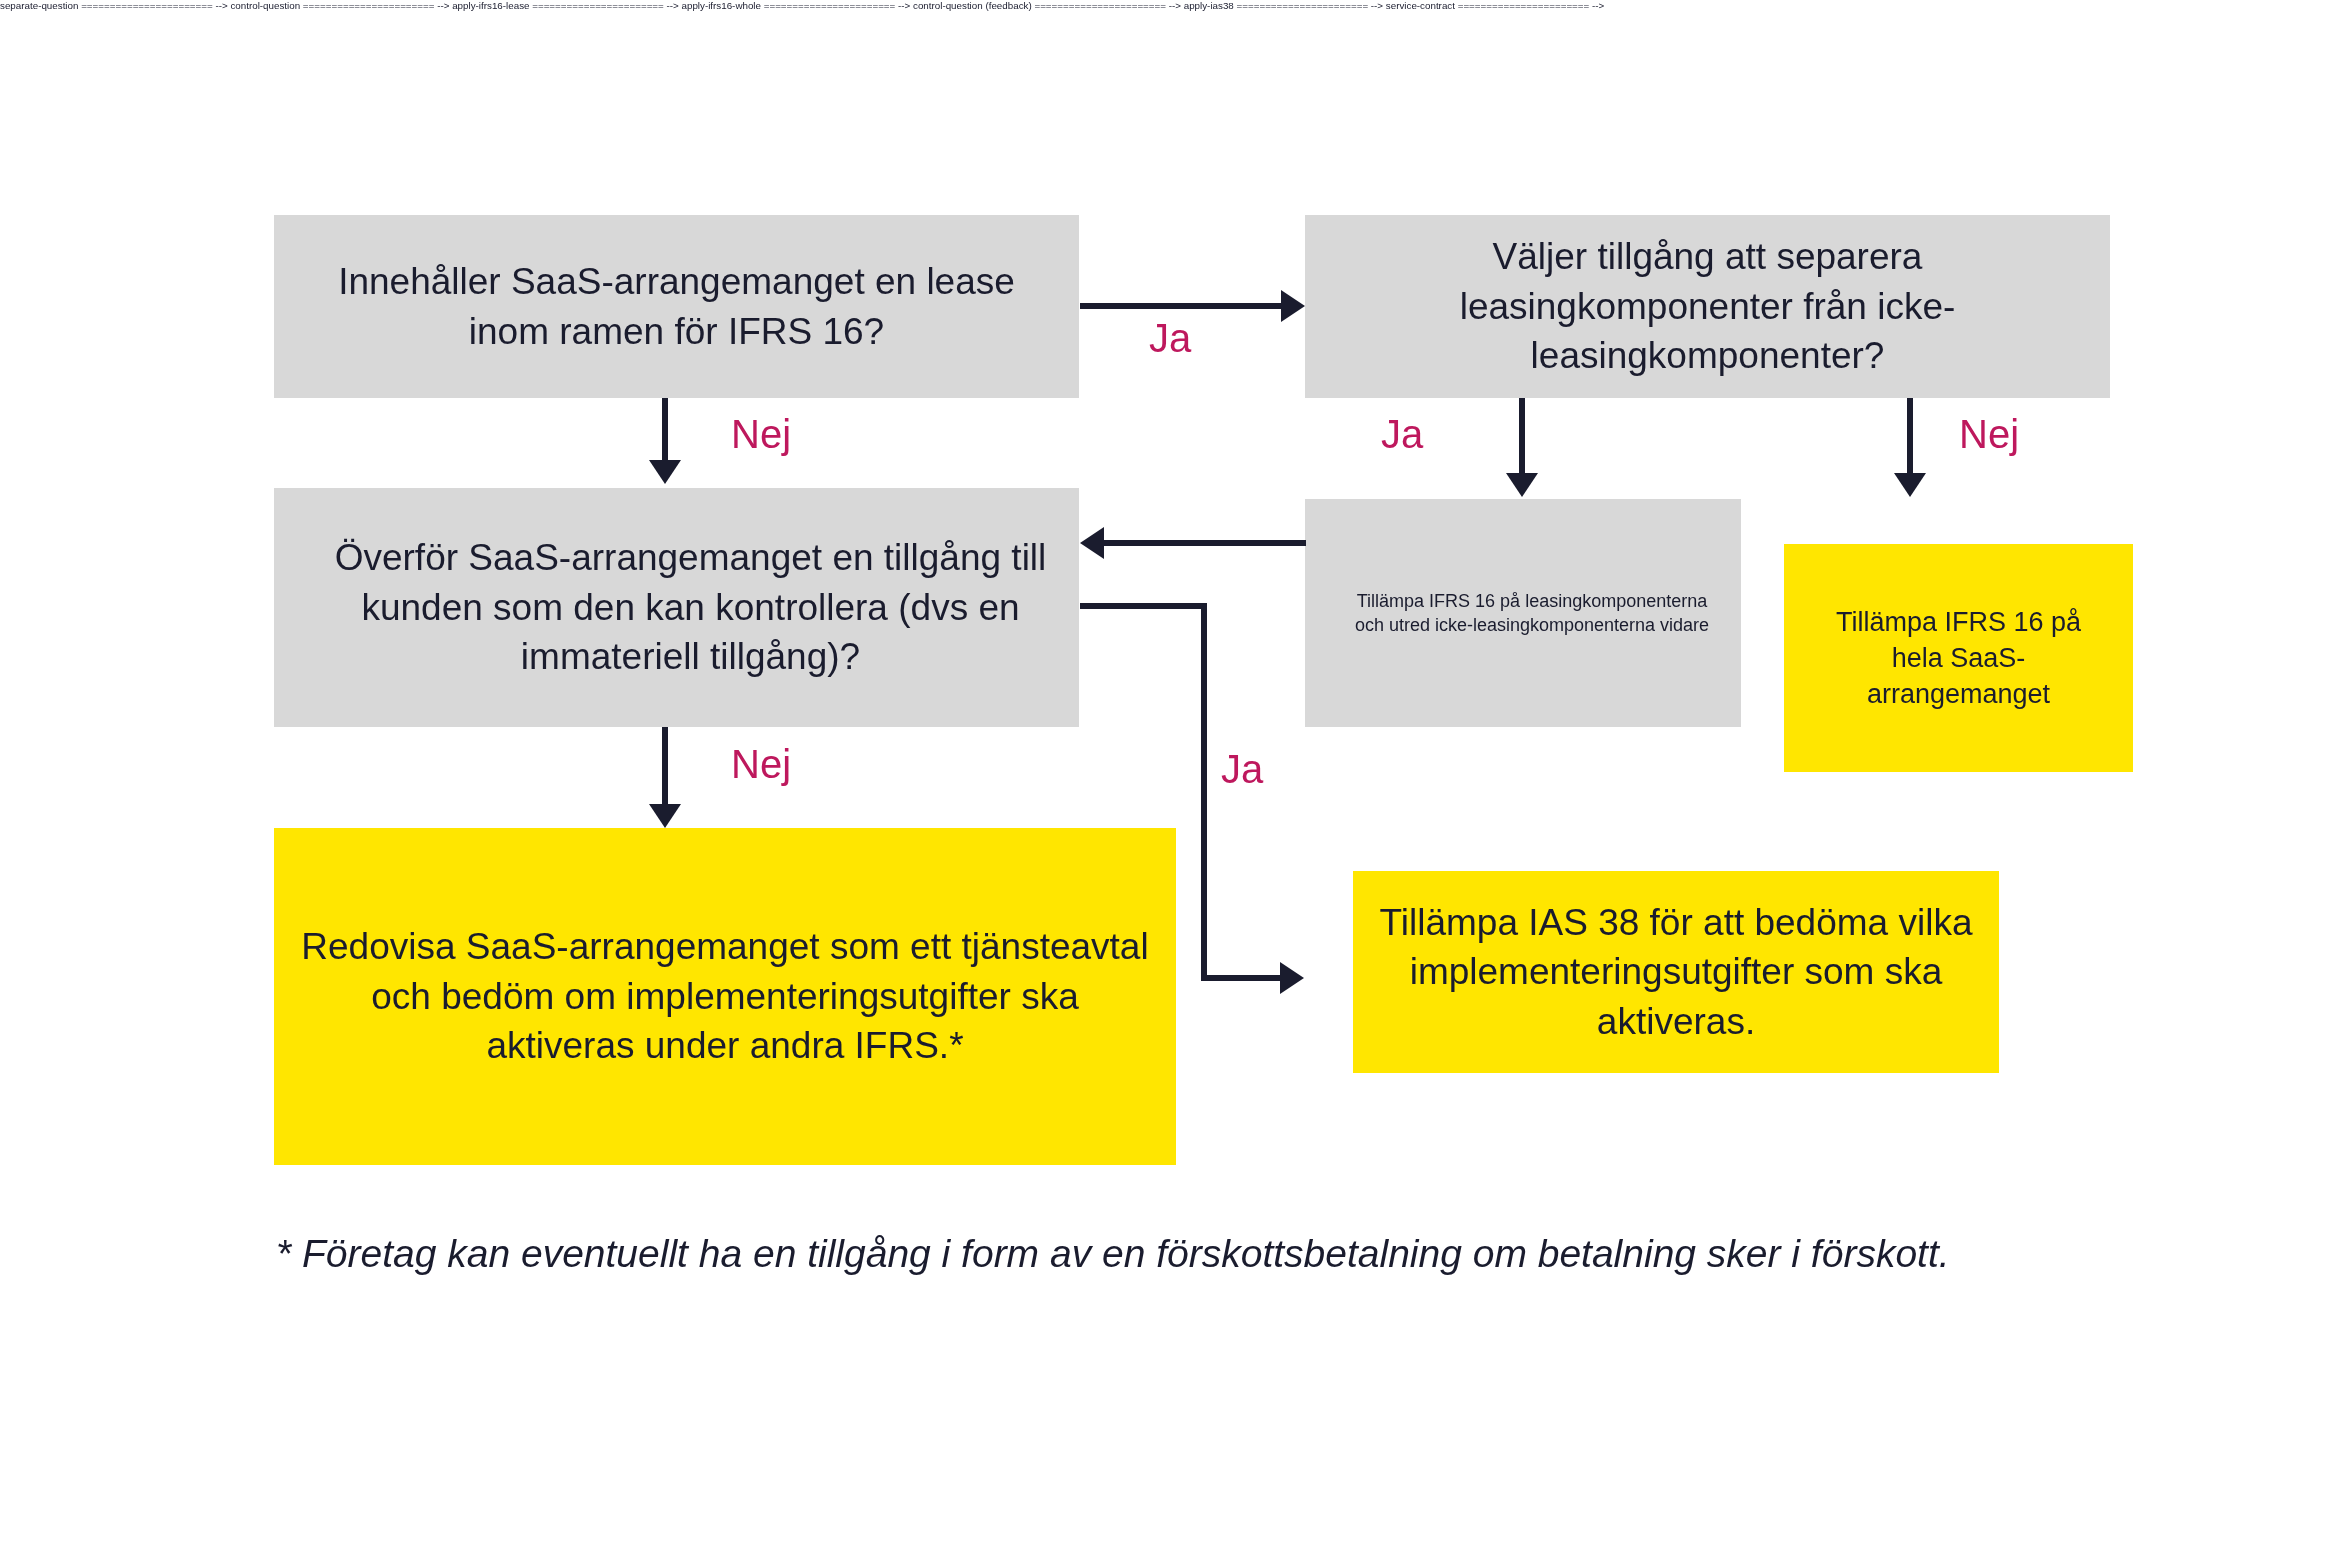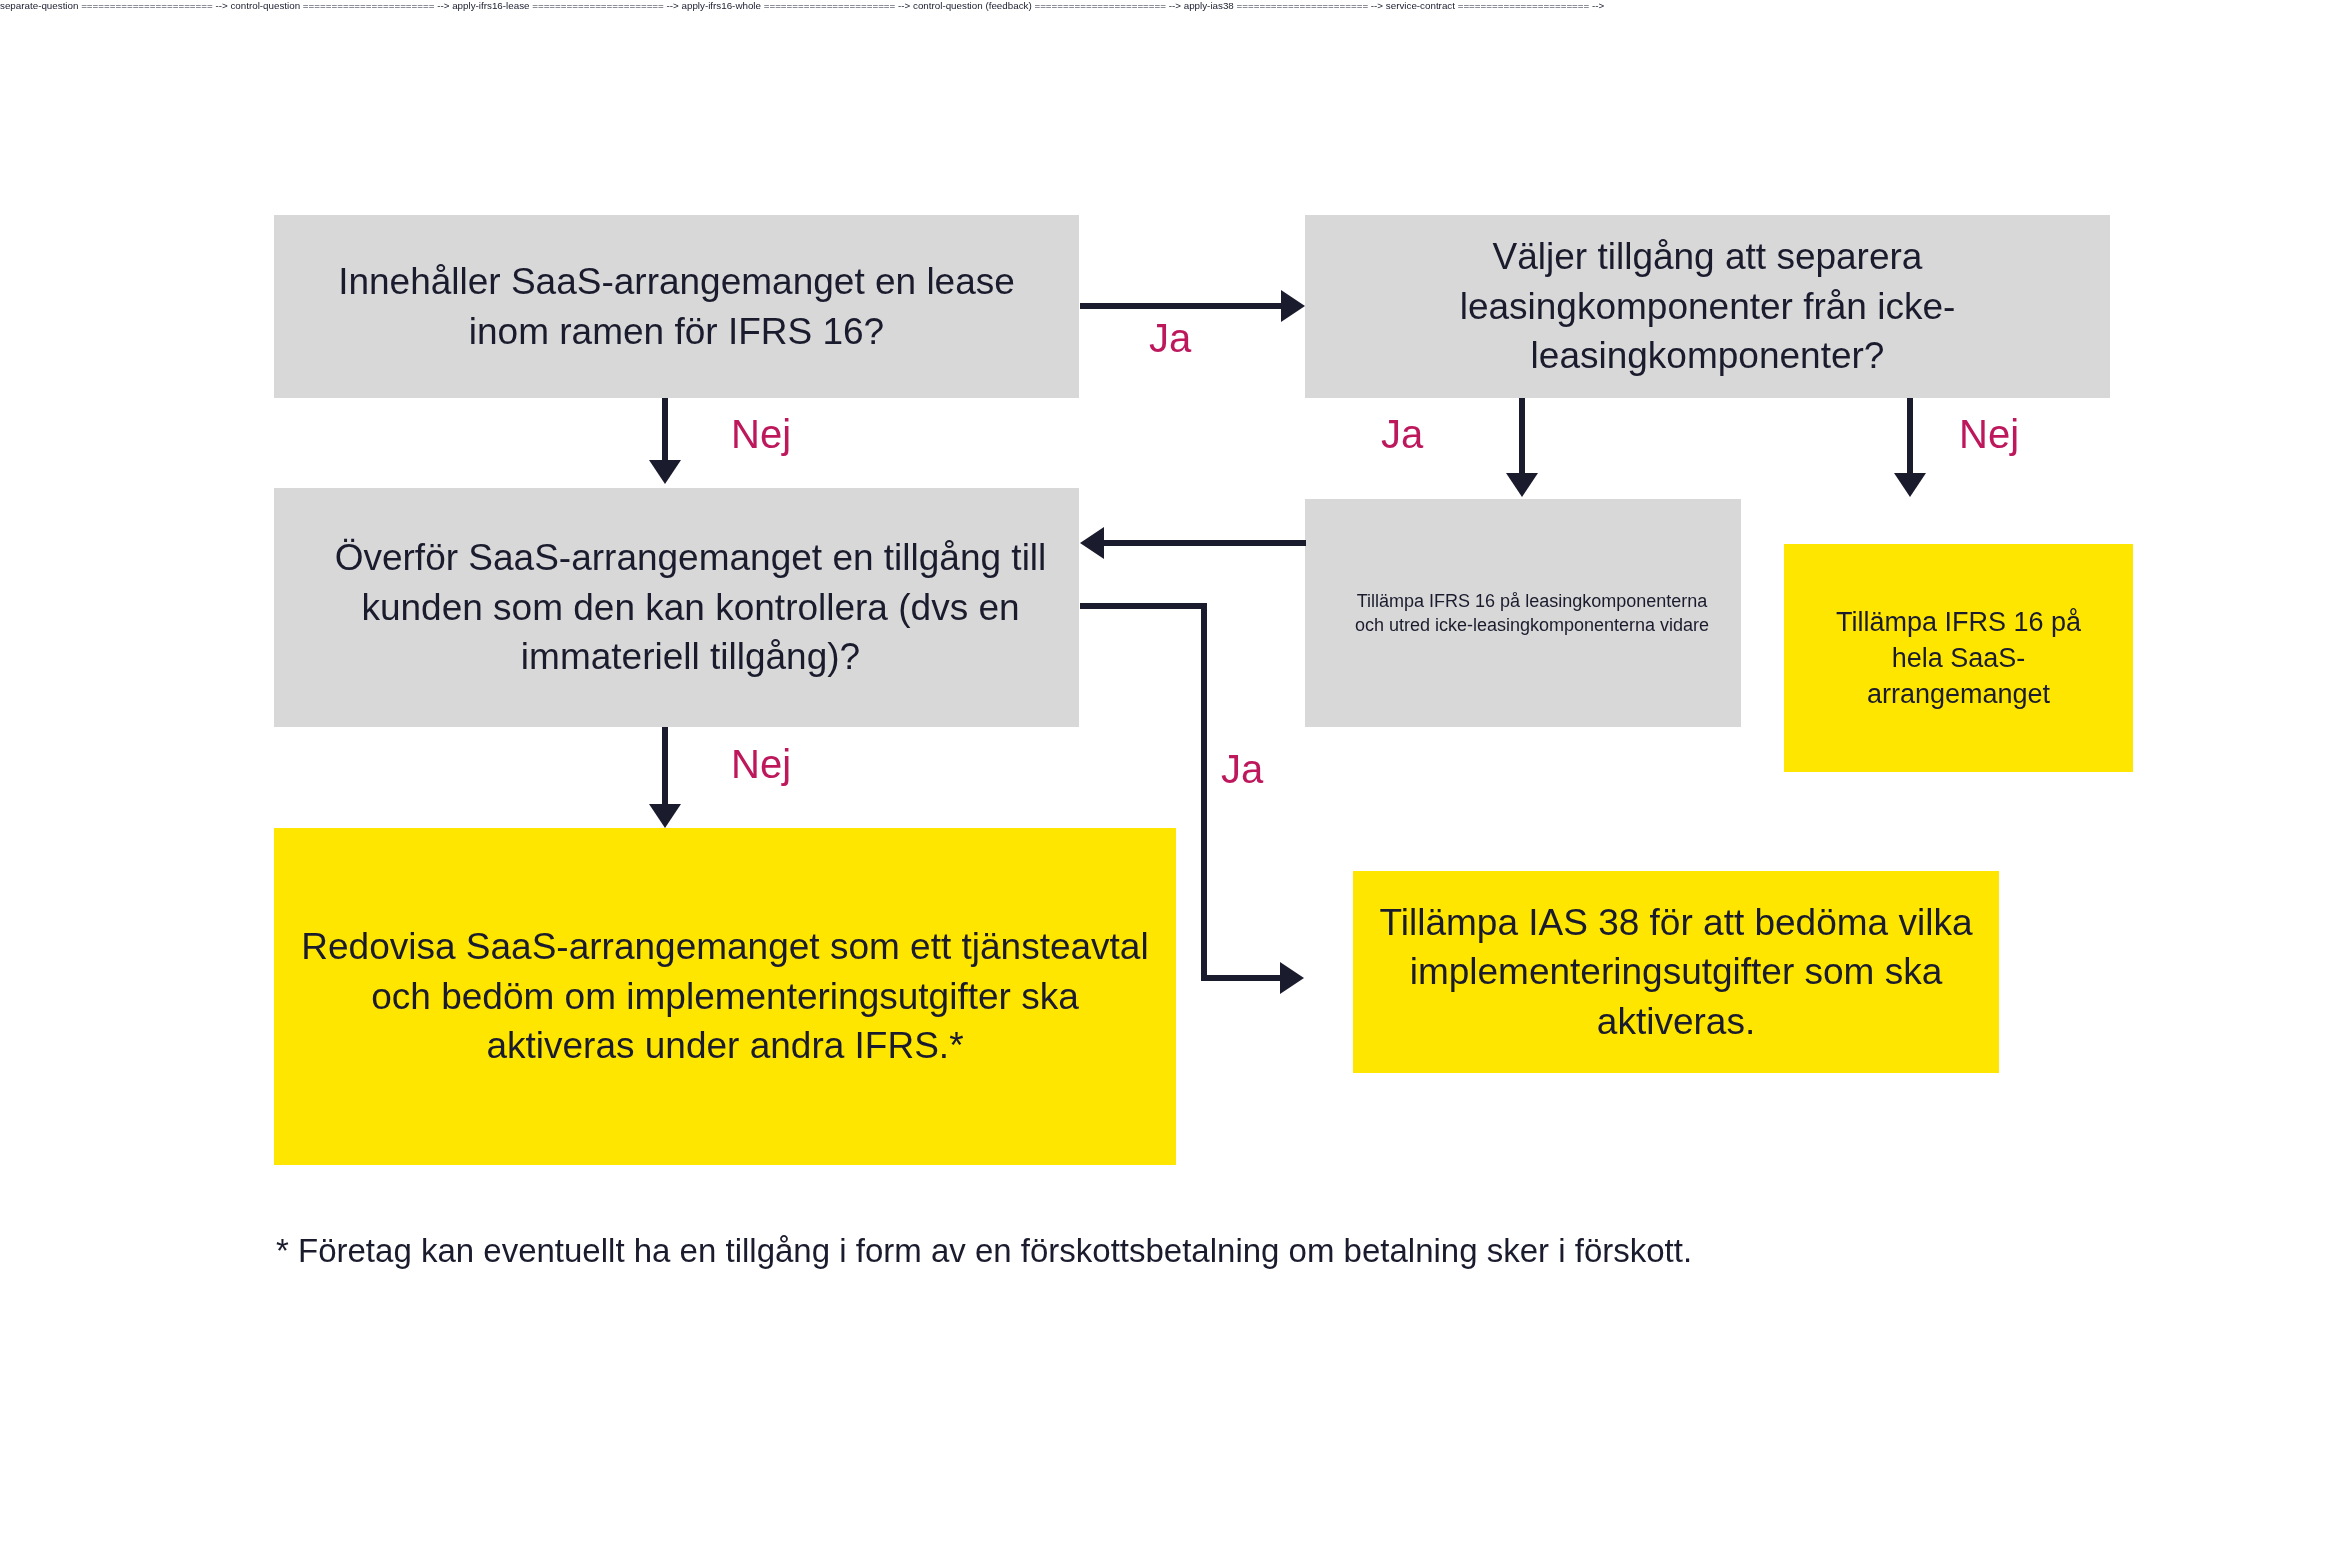--- a/index.html
+++ b/index.html
@@ -80,24 +80,25 @@
     font-size: 40px;
     color: #be185d;
     white-space: nowrap;
     line-height: 1;
   }
 
   #footnote {
     position: absolute;
     left: 276px;
     top: 1231px;
-    font-size: 33px;
+    font-size: 39px;
     color: #1a1c2e;
     white-space: nowrap;
     line-height: 1.2;
+    font-style: italic;
   }
 </style>
 </head>
 <body>
 
 <div id="canvas">
 
   
   <div class="node gray" id="node-lease-question">
     <span class="txt">Innehåller SaaS-arrangemanget en lease inom ramen för IFRS 16?</span>

